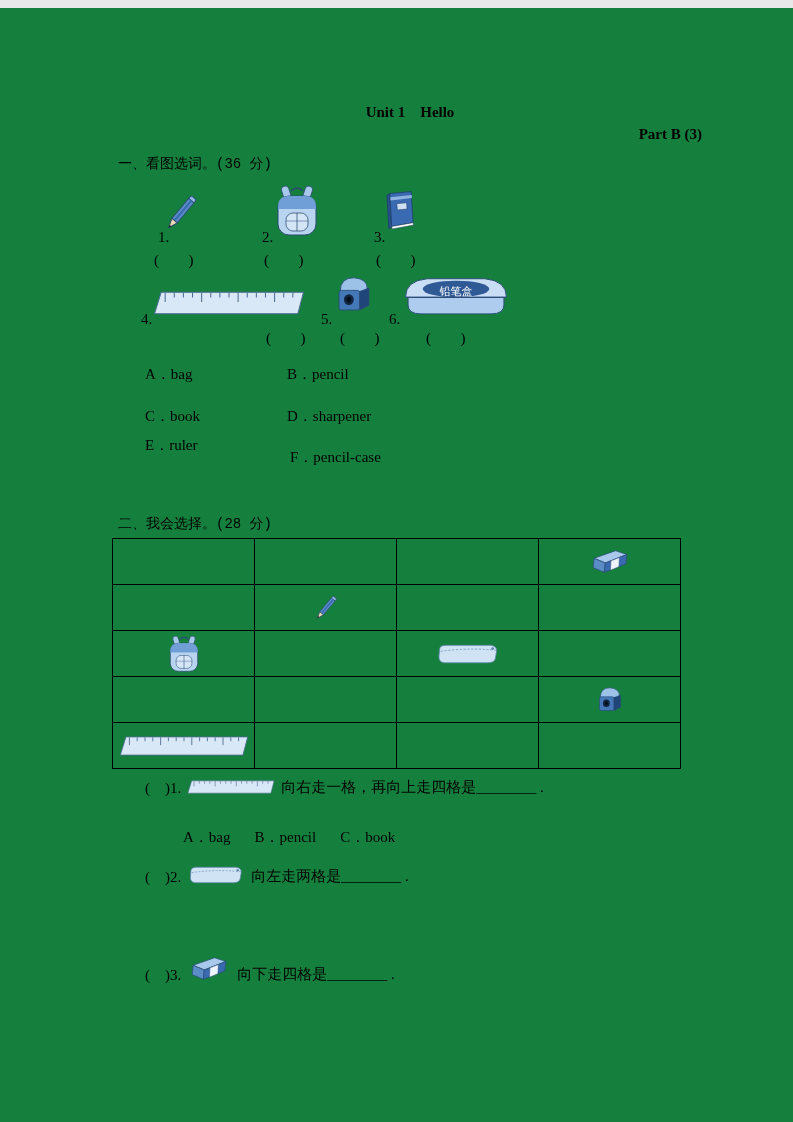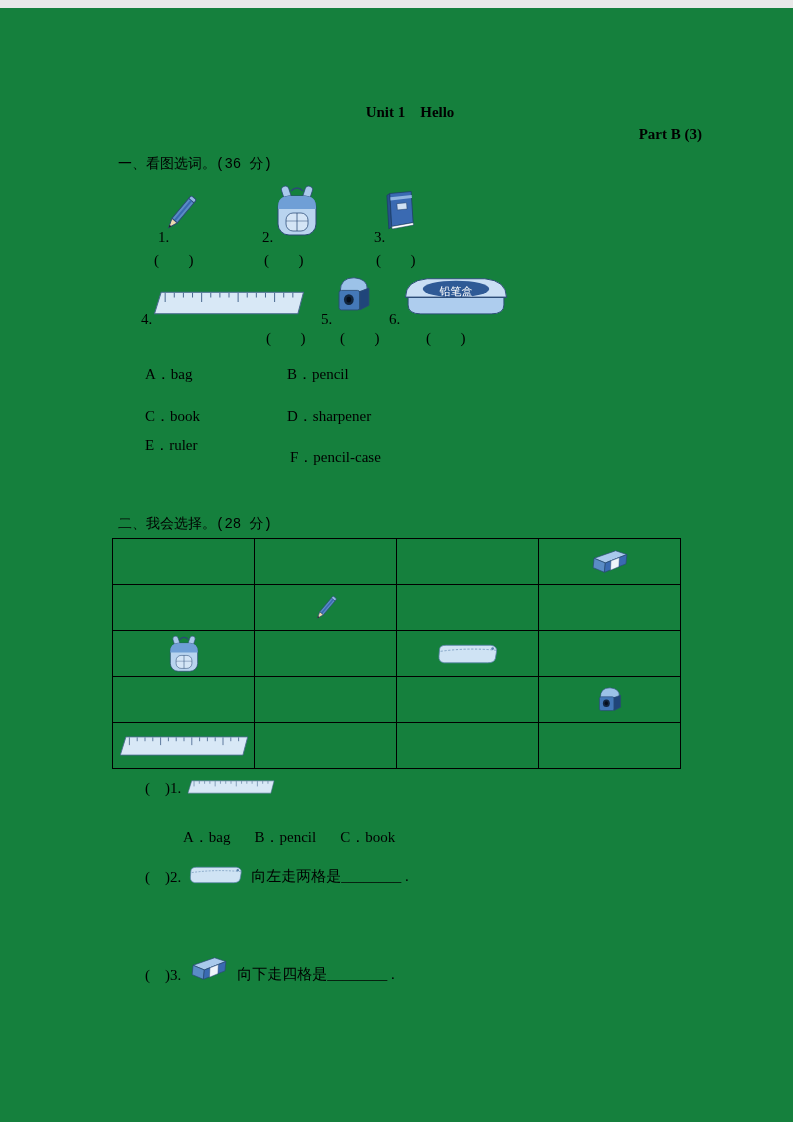--- a/index.html
+++ b/index.html
@@ -256,20 +256,21 @@
   </tbody>
     </table>
 
   <div class="abs qrow" style="top:770px;left:145px">
     <span class="qprefix">(    )1.</span>
     <span>
         <svg class="ic ic-ruler">
           <use href="#sym-ruler"></use>
         </svg>
       </span>
+    <span class="qtext">向右走一格，再向上走四格是________ .</span>
   </div>
   <div class="abs qopts" style="top:820px;left:183px">
     <span>A．bag</span>
     <span>B．pencil</span>
     <span>C．book</span>
   </div>
 
   <div class="abs qrow" style="top:856px;left:145px">
     <span class="qprefix">(    )2.</span>
     <span>

